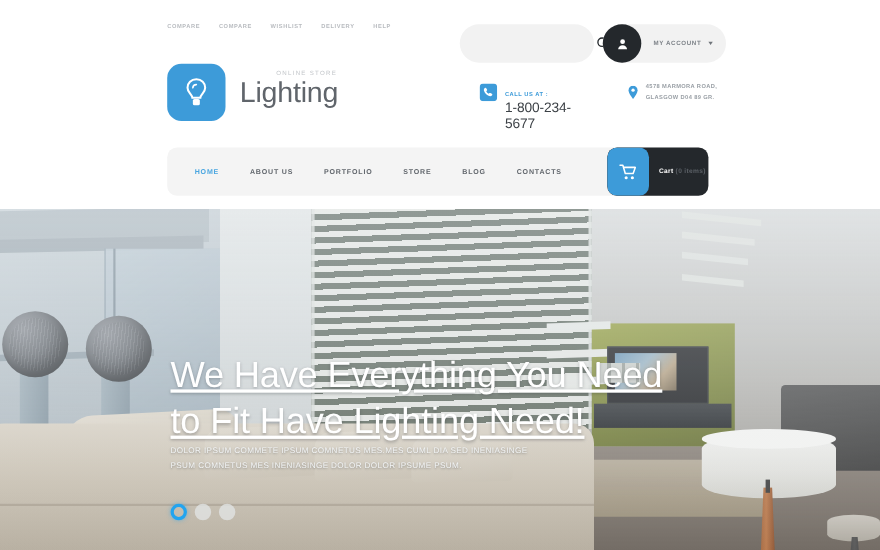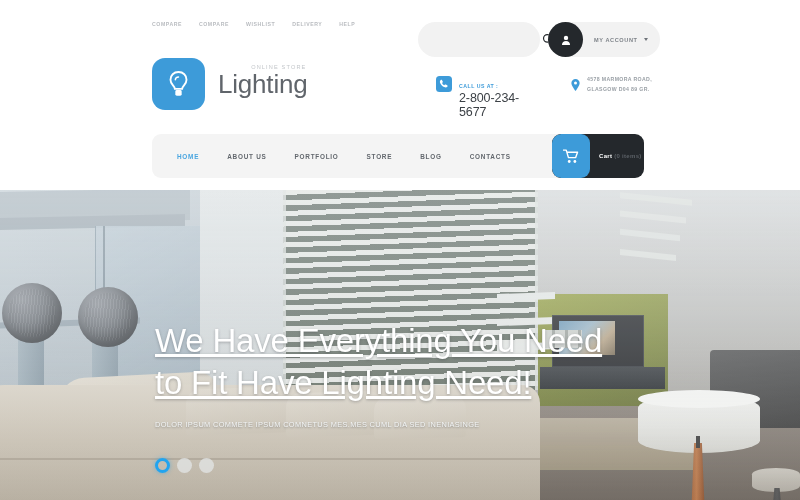--- a/index.html
+++ b/index.html
@@ -517,21 +517,20 @@
     font-size: 33px;
     line-height: 1.28;
     font-weight: 400;
     color: #ffffff;
     letter-spacing: -0.2px;
     text-shadow: 0 1px 3px rgba(40,45,50,.32);
     white-space: nowrap;
     text-decoration: underline;
   }
   .hero-sub {
-    margin-top: 15px;
     font-size: 7.4px;
     line-height: 1.72;
     letter-spacing: 0.35px;
     color: #f2f4f5;
     text-transform: uppercase;
     font-weight: 400;
     text-shadow: 0 1px 2px rgba(40,45,50,.4);
     white-space: nowrap;
   }
 
@@ -610,21 +609,21 @@
     <div class="contact-row">
       <div class="contact-block">
         <span class="contact-icon">
           <svg width="16" height="16" viewBox="0 0 18 18">
             <rect x="0" y="0" width="18" height="18" rx="4" fill="#3d9bd9"></rect>
             <path d="M5.3 4.4c.5-.4 1.2-.3 1.5.3l.8 1.4c.3.5.1 1-.3 1.3l-.5.4c.5 1.2 1.4 2.1 2.6 2.6l.4-.5c.3-.4.9-.5 1.3-.2l1.4.8c.6.3.7 1 .3 1.5-1 1.1-2.2 1.1-3.6.5-1.9-.8-3.7-2.7-4.5-4.6-.5-1.3-.5-2.5.6-3.5z" fill="#ffffff"></path>
           </svg>
         </span>
         <span>
           <span class="contact-kicker">CALL US AT :</span>
-          <span class="contact-phone" style="display:block">2-800-234-5677</span>
+          <span class="contact-phone" style="display:block">1-800-234-5677</span>
         </span>
       </div>
 
       <div class="address-block">
         <span class="contact-icon">
           <svg width="9" height="12" viewBox="0 0 12 16">
             <path d="M6 0C2.9 0 .5 2.4.5 5.4.5 9.4 6 16 6 16s5.5-6.6 5.5-10.6C11.5 2.4 9.1 0 6 0z" fill="#3d9bd9"></path>
             <circle cx="6" cy="5.3" r="2" fill="#ffffff"></circle>
           </svg>
         </span>
@@ -718,20 +717,21 @@
       <div class="hero-haze"></div>
     </div>
 
     <div class="hero-copy">
       <h1 class="hero-title">
         <span>We Have Everything You Need</span><br>
         <span>to Fit Have Lighting Need!</span>
       </h1>
       <p class="hero-sub">
         <span>DOLOR IPSUM COMMETE IPSUM COMNETUS MES.MES CUML DIA SED INENIASINGE</span><br>
+        <span>PSUM COMNETUS MES INENIASINGE DOLOR DOLOR IPSUME PSUM.</span>
       </p>
     </div>
 
     <div class="dots">
       <span class="dot active"></span>
       <span class="dot"></span>
       <span class="dot"></span>
     </div>
   </section>
 

